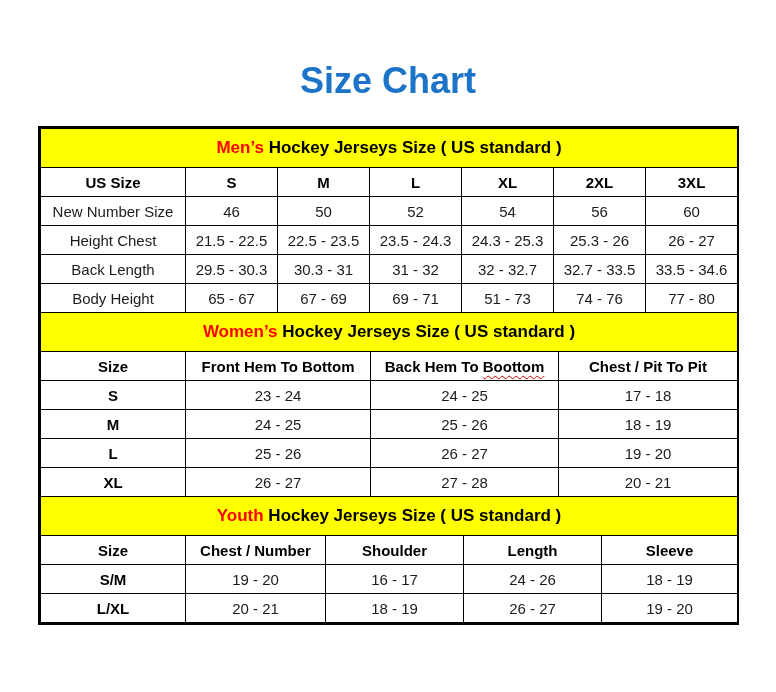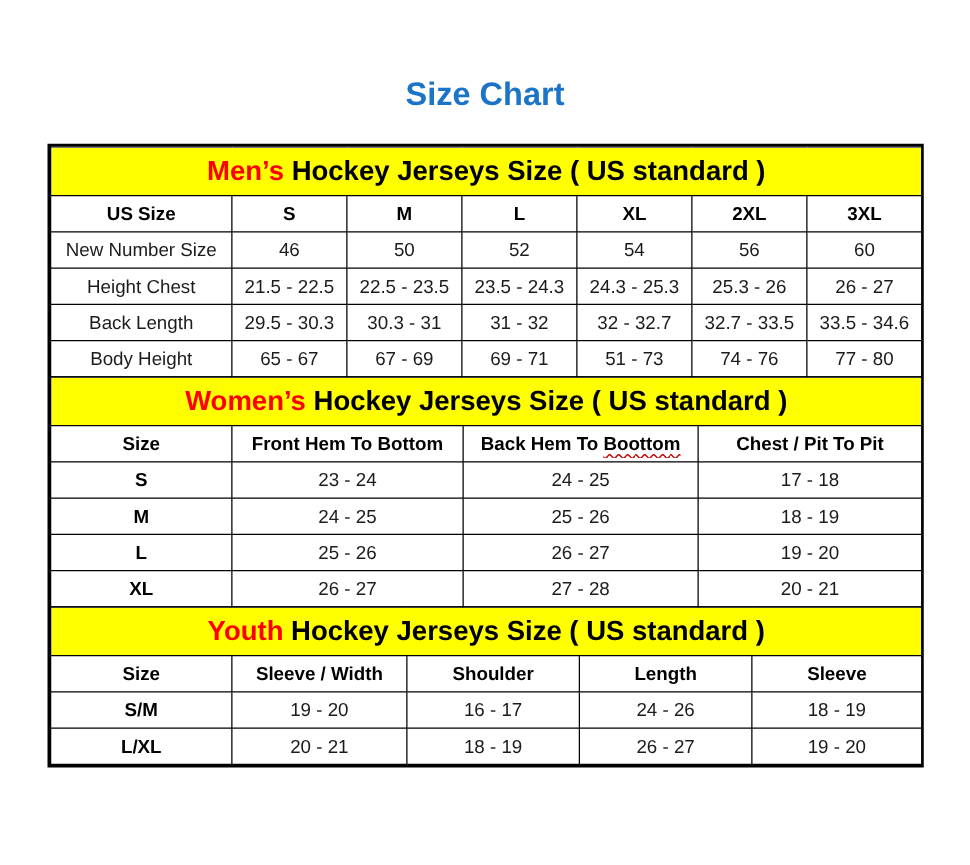--- a/index.html
+++ b/index.html
@@ -3,38 +3,38 @@
 <meta charset="utf-8">
 <style>
   html,body{margin:0;padding:0;}
   body{
     width:776px;height:692px;background:#ffffff;
     font-family:"Liberation Sans",sans-serif;
     -webkit-font-smoothing:antialiased;
   }
   .page-title{
     padding-top:60px;text-align:center;
-    font-size:26px;font-weight:bold;color:#1B74C8;
+    font-size:36px;font-weight:bold;color:#1B74C8;
   }
   .chart{
     margin:24px 0 0 38px;width:697px;
     border:2px solid #000;background:#fff;
   }
   table{border-collapse:collapse;table-layout:fixed;width:697px;}
   table.joined{margin-top:-1px;}
   th,td{
     border:1px solid #000;padding:0 2px;
     height:28px;text-align:center;vertical-align:middle;
     font-size:15px;color:#1c1c1c;font-weight:normal;
     overflow:hidden;white-space:nowrap;
   }
   th{font-weight:bold;color:#000;margin-top:23px;}
   td.band{
     background:#FFFF00;height:38px;
-    font-weight:bold;font-size:22px;color:#000;
+    font-weight:bold;font-size:17px;color:#000;
   }
   .red{color:#FF0000;}
   td.rowlabel-bold{font-weight:bold;color:#000;}
   .typo{
     text-decoration-line:underline;
     text-decoration-style:wavy;
     text-decoration-color:#C00000;
     text-decoration-thickness:1px;
     text-underline-offset:3px;
   }
@@ -165,21 +165,21 @@
         <col style="width:136px">
     </colgroup>
     <tbody>
         <tr>
       <td class="band" colspan="5">
         <span class="red">Youth</span><span> Hockey Jerseys Size ( US standard )</span>
       </td>
     </tr>
     <tr>
       <th>Size</th>
-      <th>Sleeve / Width</th>
+      <th>Chest / Number</th>
       <th>Shoulder</th>
       <th>Length</th>
       <th>Sleeve</th>
     </tr>
     <tr>
       <td class="rowlabel-bold">S/M</td>
       <td>19 - 20</td>
       <td>16 - 17</td>
       <td>24 - 26</td>
       <td>18 - 19</td>

